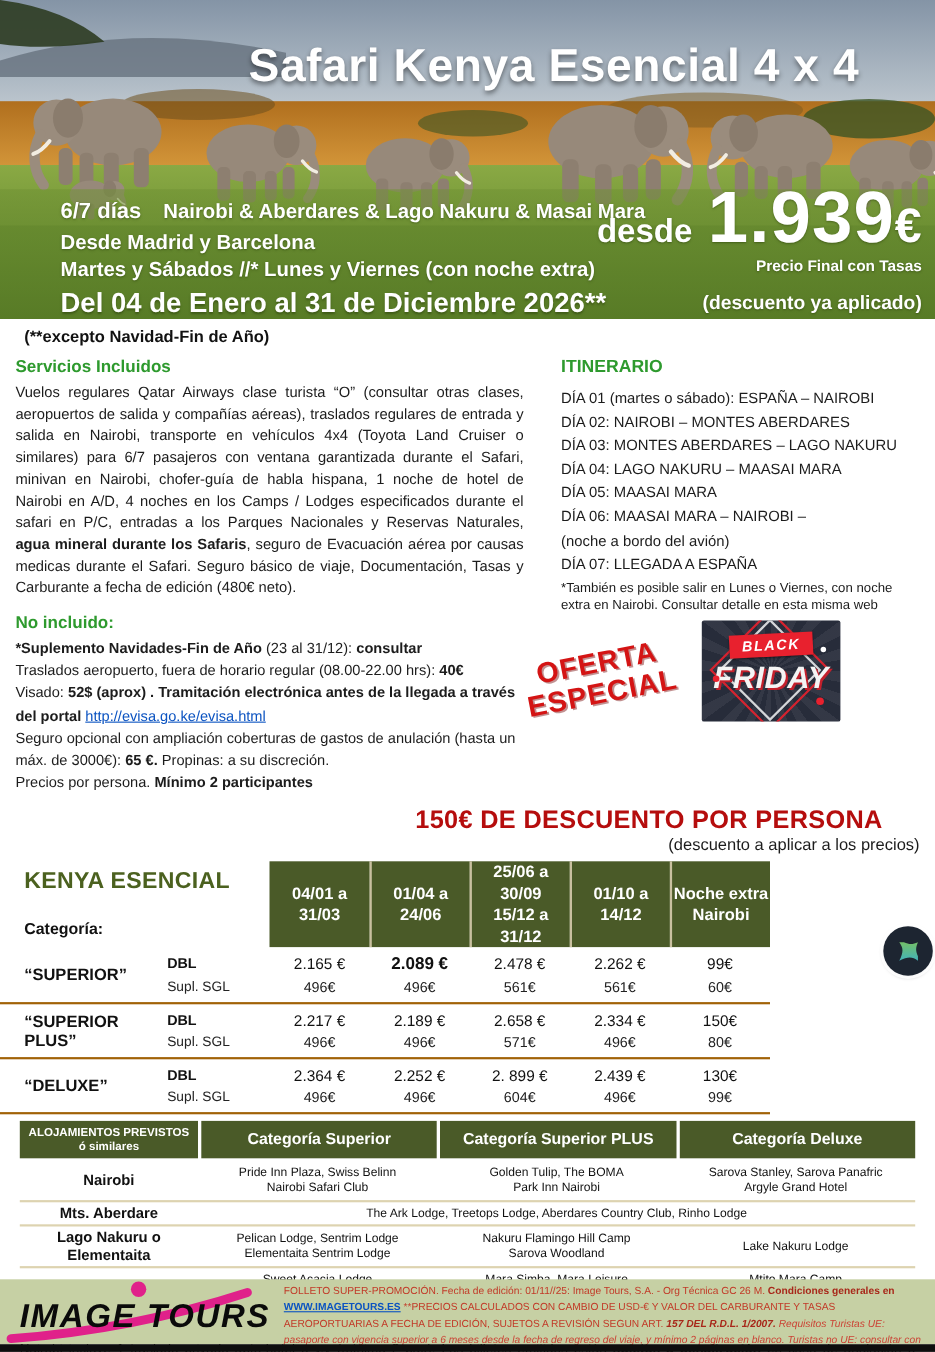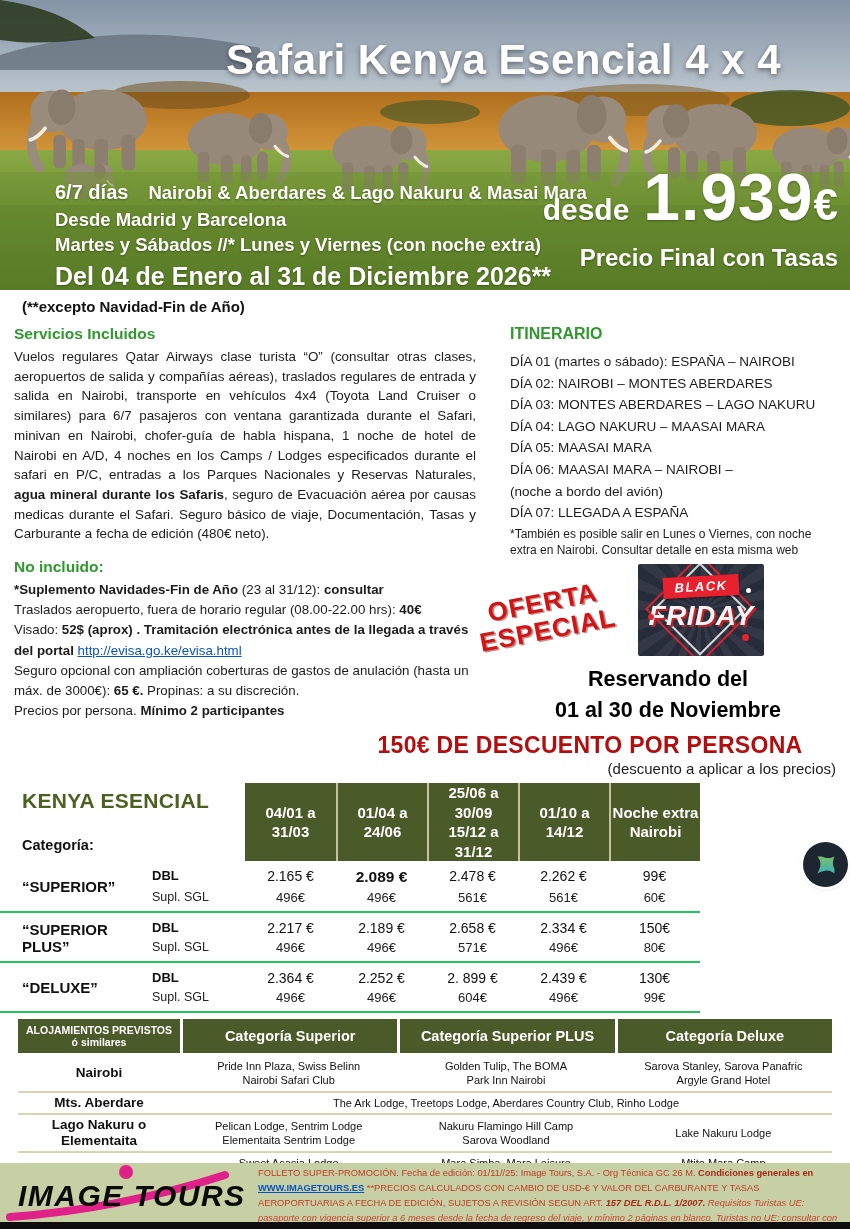--- a/index.html
+++ b/index.html
@@ -19,21 +19,21 @@
   .band-left { position:absolute; left:55px; top:7px; line-height:1.38; }
   .bl1 { font-size:18.5px; }
   .bl1 .big { font-size:20px; margin-right:20px; }
   .bl2, .bl3 { font-size:18.5px; }
   .bl4 { font-size:25px; margin-top:1px; }
   .price-block { position:absolute; right:12px; top:-6px; width:340px; text-align:right; }
   .price-row { display:flex; align-items:baseline; justify-content:flex-end; }
   .desde { font-size:30px; margin-right:14px; }
   .pval { font-size:66px; line-height:0.95; letter-spacing:1px; }
   .pcur { font-size:44px; }
-  .pn1 { font-size:24px; margin-top:14px;text-align:right; }
+  .pn1 { font-size:14px; margin-top:2px;text-align:right; }
   .pn2 { font-size:17.5px; margin-top:16px; }
 
   
   .content { padding:6px 14px 0 14px; }
   .except { font-size:15px; font-weight:bold; color:#111; padding-left:8px; margin-top:2px; }
   .cols { display:flex; margin-top:10px; }
   .col-left { width:462px; }
   .col-right { flex:1; padding-left:34px; position:relative; }
   .h-green { color:#2e9a2e; font-weight:bold; font-size:15.5px; margin-bottom:4px; }
   .body-p { font-size:13.4px; text-align:justify; line-height:1.47; color:#1c1c1c; }
@@ -78,21 +78,21 @@
   .ptable { width:700px; margin-top:6px; }
   .pt-head { display:grid; grid-template-columns:245px repeat(5,1fr); height:78px; }
   .pt-titlebox { padding:6px 0 0 22px; }
   .pt-title { font-size:21px; font-weight:bold; color:#4b611f; letter-spacing:0.3px; }
   .pt-cat-label { font-size:14.5px; font-weight:bold; color:#111; margin-top:24px; }
   .pt-hcell { background:#4a5a28; color:#fff; font-weight:bold; font-size:15px;
     display:flex; flex-direction:column; justify-content:center; align-items:center;
     text-align:center; line-height:1.3; border-left:2px solid #c9c0a0; }
   .pt-hcell:nth-child(2) { border-left:none; }
   .pt-row { display:grid; grid-template-columns:152px 93px repeat(5,1fr);
-    border-bottom:2px solid #22c55e; padding:5px 0 4px 0; }
+    border-bottom:2px solid #a16207; padding:5px 0 4px 0; }
   .pt-cat { grid-row:1 / span 2; align-self:center; font-size:15px; font-weight:bold;
     padding-left:22px; color:#111; }
   .pt-type { font-size:13px; font-weight:bold; color:#111; padding:2px 0; }
   .pt-type-sgl { font-size:12.5px; font-weight:normal; color:#222; padding:2px 0; }
   .pt-val { text-align:center; font-size:14px; color:#111; padding:2px 0; }
   .pt-val-sgl { text-align:center; font-size:13px; color:#222; padding:2px 0; }
   .em { font-weight:bold; font-size:15.5px; }
 
   
   .widget { position:absolute; right:2px; top:842px; width:45px; height:45px; border-radius:50%;
@@ -243,24 +243,20 @@
           <div class="bf">
             <div class="bf-rays"></div>
             <div class="bf-d2"></div>
             <div class="bf-d"></div>
             <div class="bf-ribbon">BLACK</div>
             <div class="bf-friday">FRIDAY</div>
             <div class="bf-dot" style="width:6px;height:6px;background:#e8212e;left:10px;top:50px;"></div>
             <div class="bf-dot" style="width:5px;height:5px;background:#fff;left:108px;top:24px;"></div>
             <div class="bf-dot" style="width:7px;height:7px;background:#e8212e;left:104px;top:70px;"></div>
           </div>
-          <div class="reservando">
-            <div>Reservando del</div>
-            <div>01 al 30 de Noviembre</div>
-          </div>
         </div>
       </div>
     </div>
     <div class="discount">150€ DE DESCUENTO POR PERSONA</div>
     <div class="discount-note">(descuento a aplicar a los precios)</div>
   </div>
 
   <div class="ptable">
     <div class="pt-head">
       <div class="pt-titlebox">

